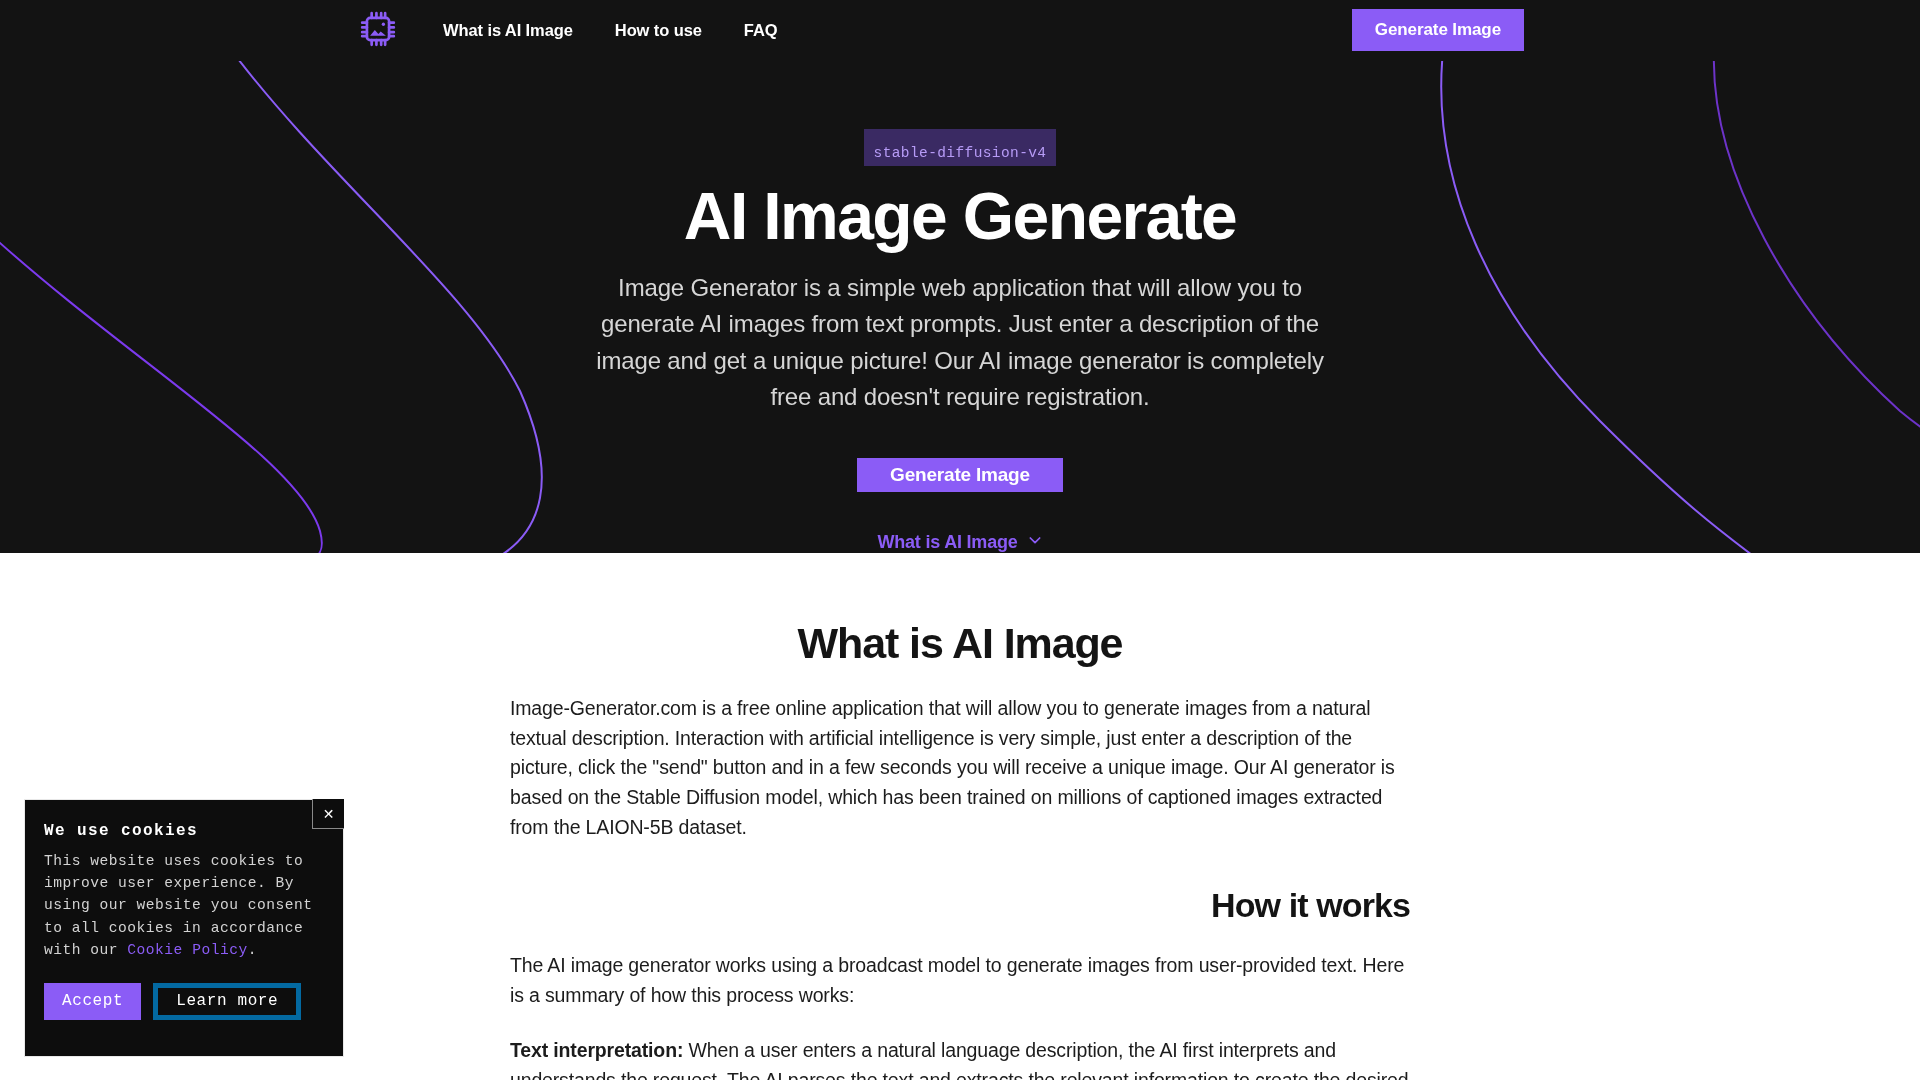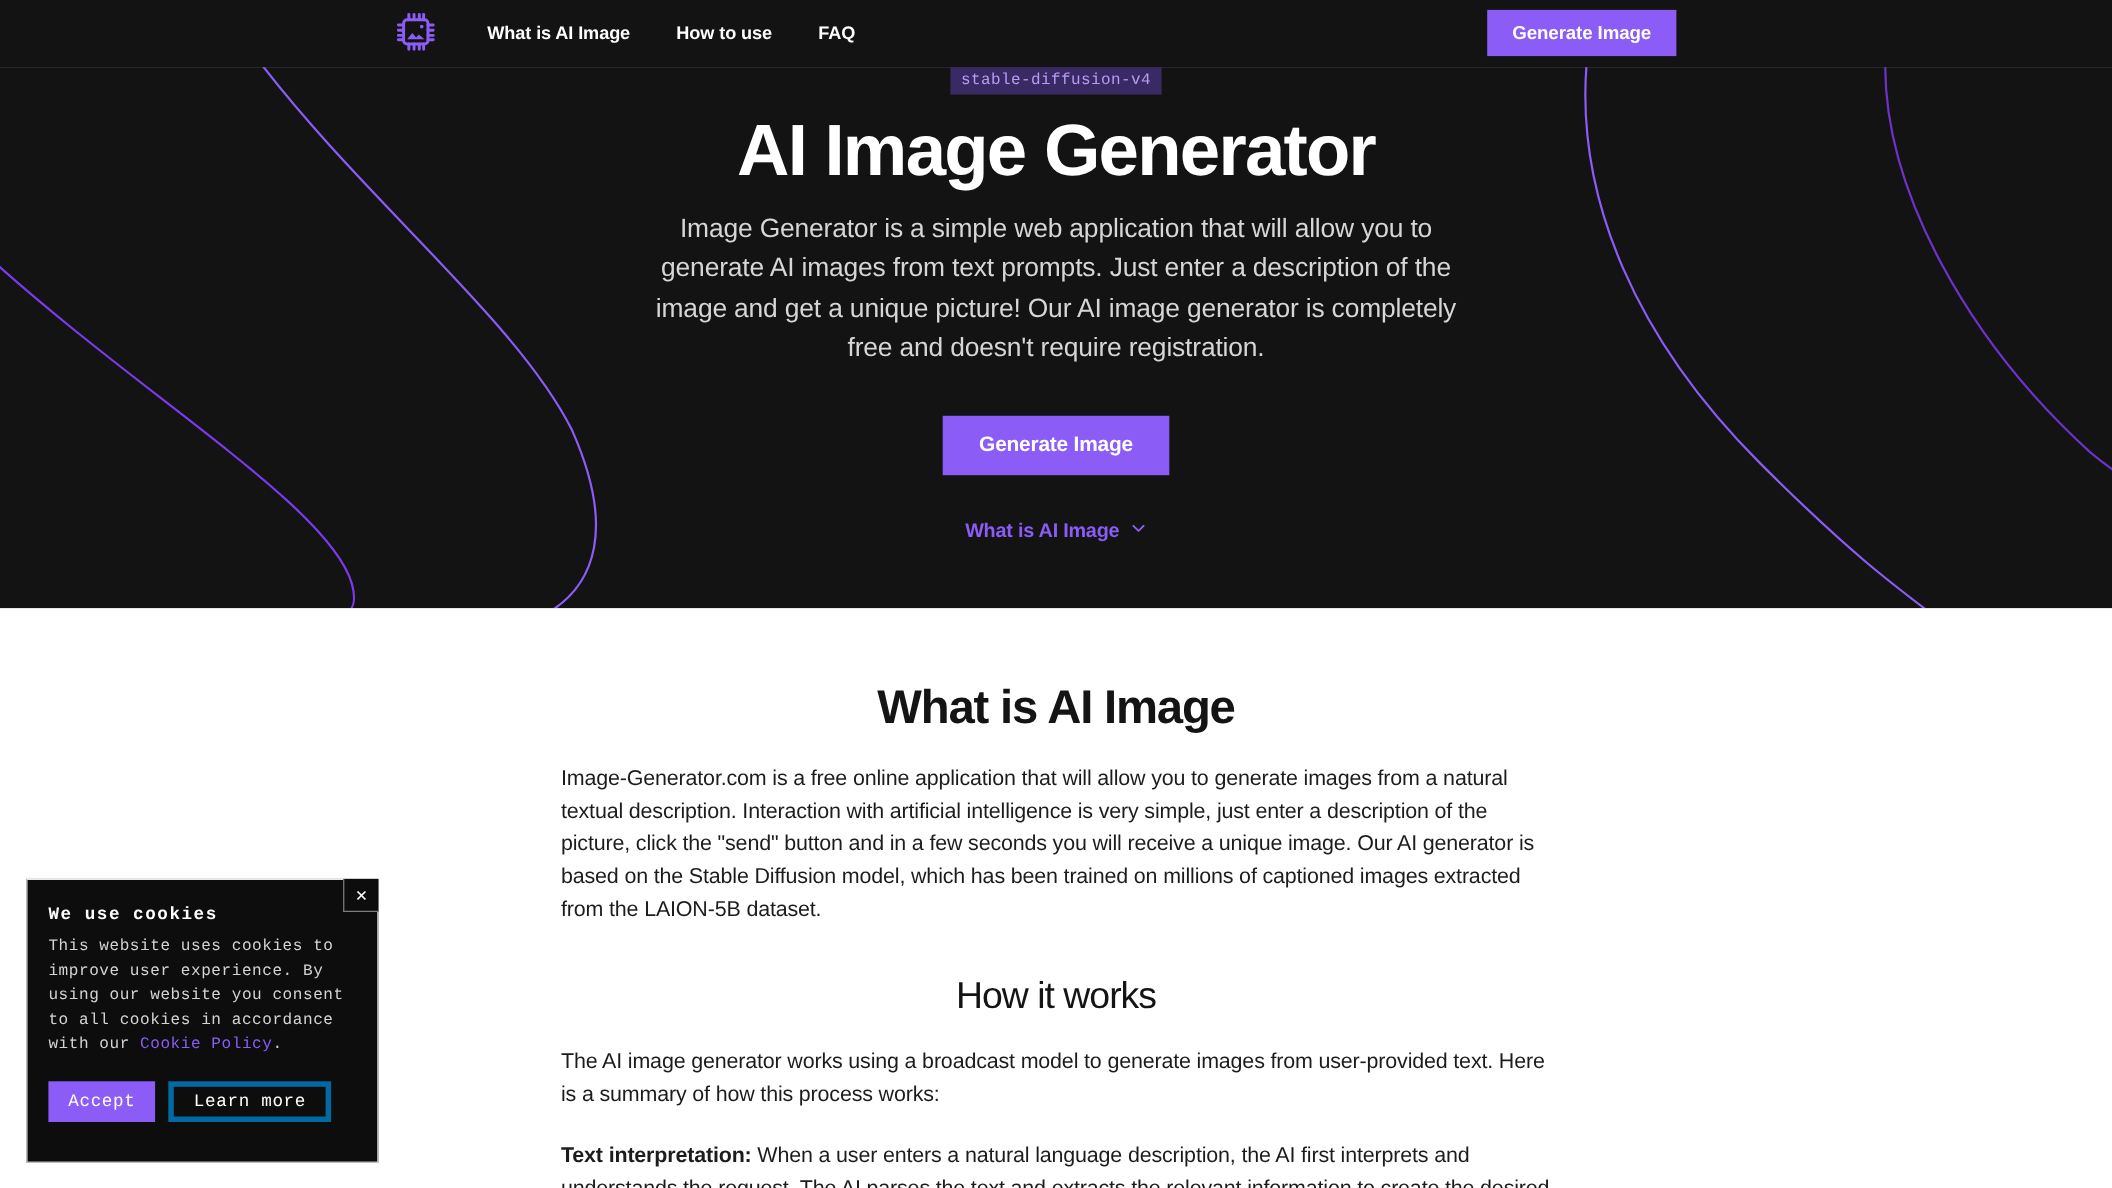--- a/index.html
+++ b/index.html
@@ -90,26 +90,27 @@
   .hero-inner {
     position: relative;
     width: 1920px;
     height: 492px;
     display: flex;
     flex-direction: column;
     align-items: center;
     z-index: 5;
   }
   .badge {
+    margin-top: 68px;
     background: #3a2a63;
     color: #b79cf7;
     font-family: "Liberation Mono", monospace;
     font-size: 14.5px;
     letter-spacing: 0.4px;
-    padding: 4px 10px 5px;
+    padding: 16px 10px 5px;
   }
   .hero-title {
     margin-top: 14px;
     color: #ffffff;
     font-size: 66px;
     font-weight: 700;
     letter-spacing: -1.6px;
     line-height: 1.12;
   }
   .hero-sub {
@@ -163,24 +164,24 @@
     padding-top: 66px;
   }
   .h2 {
     text-align: center;
     color: #141414;
     font-size: 43px;
     font-weight: 700;
     letter-spacing: -1.1px;
   }
   .h3 {
-    text-align: center;
+    text-align: right;
     color: #141414;
     font-size: 34px;
-    font-weight: 400;
+    font-weight: 700;
     letter-spacing: -0.9px;
     margin-top: 44px;
   }
   .p {
     color: #1c1c1c;
     font-size: 19.5px;
     line-height: 1.52;
     letter-spacing: -0.15px;
     margin-top: 26px;
   }
@@ -291,21 +292,21 @@
   <svg class="hero-deco" viewBox="0 0 1920 492" preserveAspectRatio="none">
     <path d="M-10 173 C 130 300, 300 400, 320 470 C 330 508, 300 500, 250 497 L -10 497" fill="none" stroke="#7c3aed" stroke-width="2"></path>
     <path d="M232 -10 C 330 120, 470 230, 520 330 C 560 420, 540 470, 500 495" fill="none" stroke="#8b5cf6" stroke-width="2"></path>
     <path d="M1443 -10 C 1430 120, 1490 250, 1600 360 C 1680 440, 1720 470, 1760 500" fill="none" stroke="#8b5cf6" stroke-width="2"></path>
     <path d="M1714 -10 C 1710 110, 1790 250, 1900 350 C 1930 375, 1950 385, 1980 395" fill="none" stroke="#6d33c9" stroke-width="2"></path>
   </svg>
 
   <div class="hero-inner">
     <div class="badge">stable-diffusion-v4</div>
 
-    <h1 class="hero-title">AI Image Generator</h1>
+    <h1 class="hero-title">AI Image Generate</h1>
 
     <p class="hero-sub">Image Generator is a simple web application that will allow you to generate AI images from text prompts. Just enter a description of the image and get a unique picture! Our AI image generator is completely free and doesn't require registration.</p>
 
     <button class="hero-cta">Generate Image</button>
 
     <a class="hero-jump">
       <span>What is AI Image</span>
       <span class="chev">
         <svg width="16" height="16" viewBox="0 0 24 24" fill="none" stroke="#8b5cf6" stroke-width="2.6" stroke-linecap="round" stroke-linejoin="round">
           <polyline points="5 9 12 16 19 9"></polyline>

